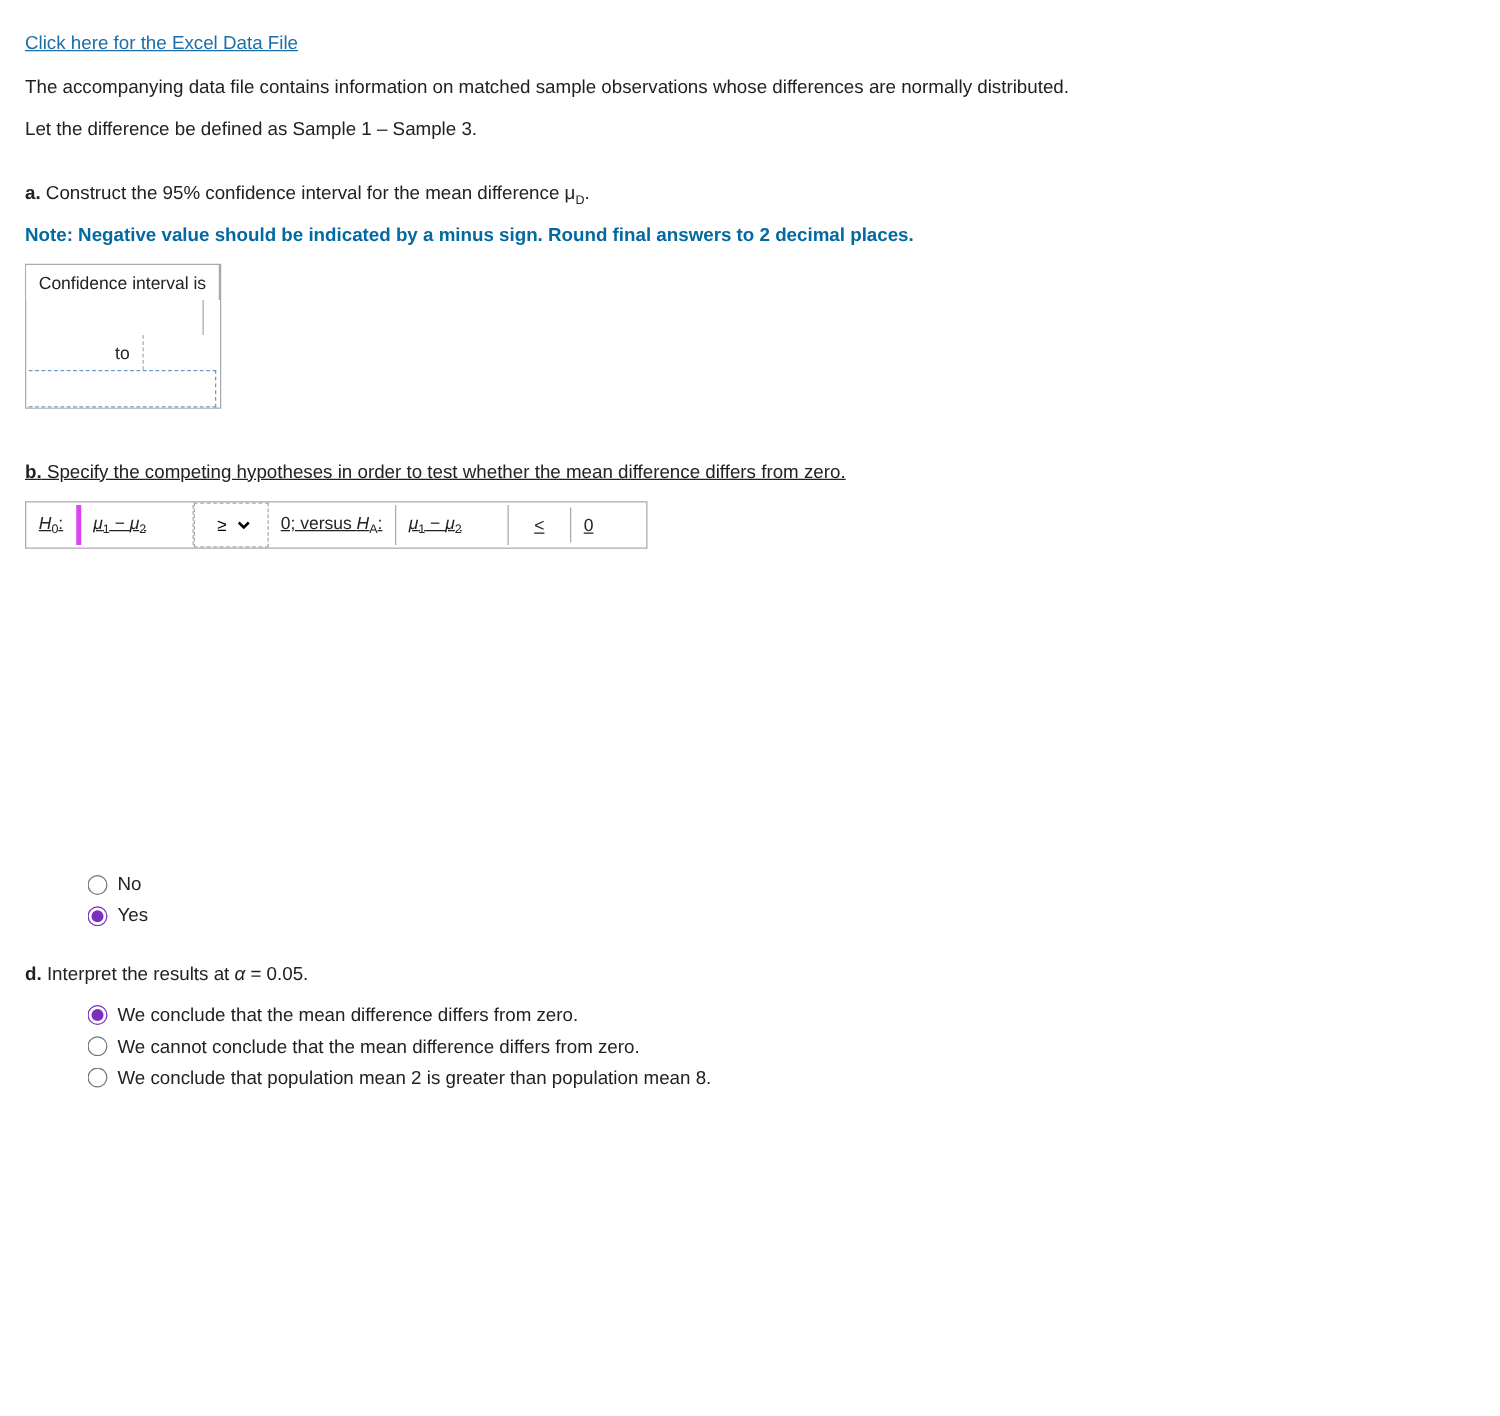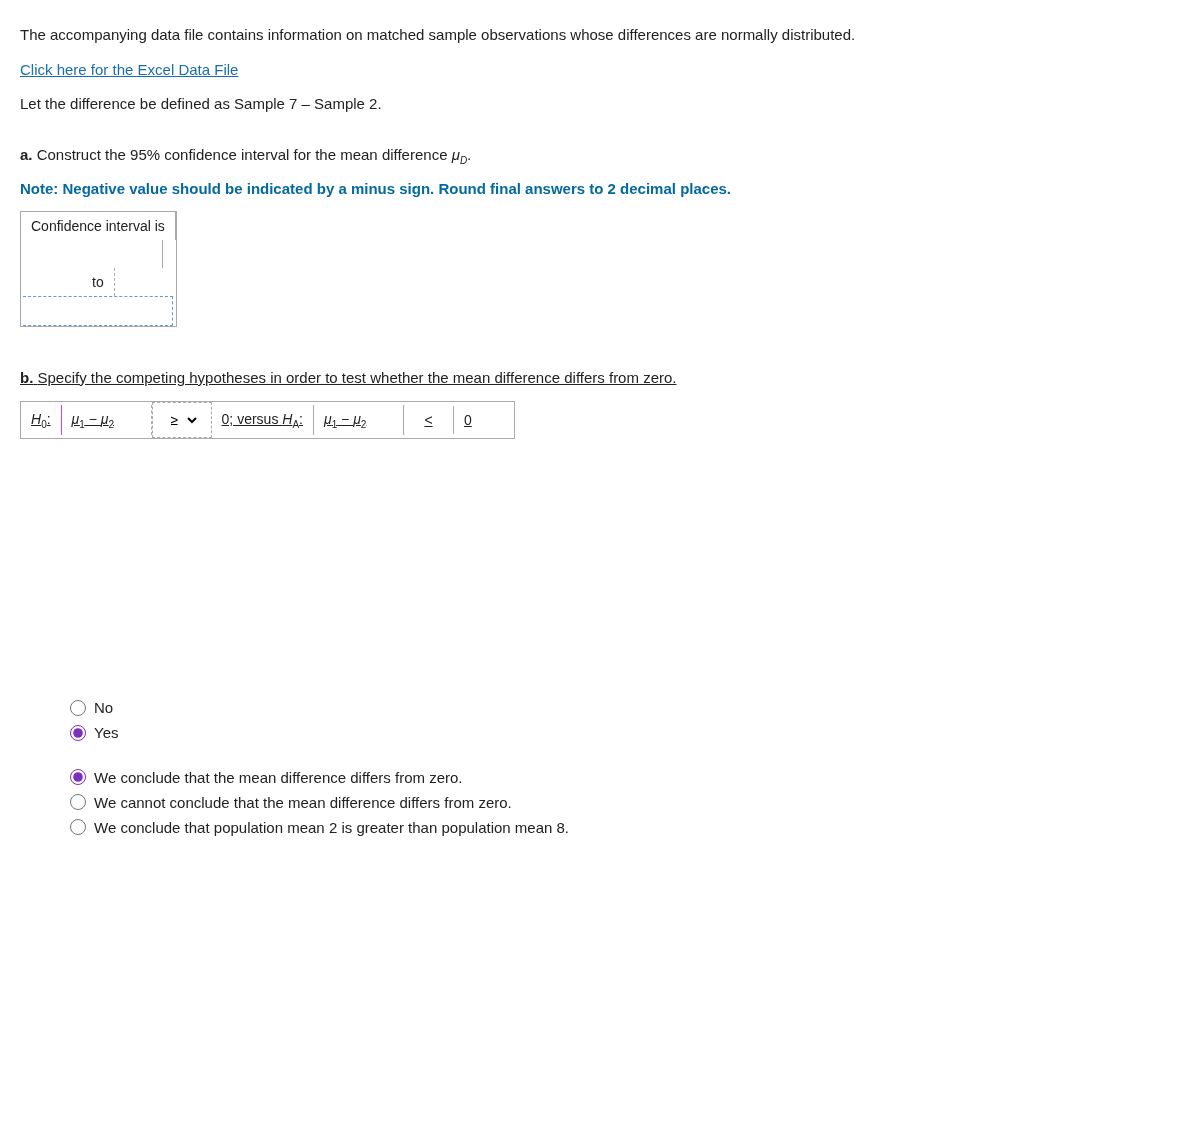--- a/index.html
+++ b/index.html
@@ -57,21 +57,21 @@
     .hyp-row {
       display: flex;
       align-items: center;
       border: 1px solid #aaa;
       width: fit-content;
       margin-top: 10px;
       font-size: 14px;
     }
     .hyp-cell {
       padding: 6px 10px;
-      border-right: 1px solid #d946ef;
+      border-right: 4px solid #d946ef;
     }
     .hyp-cell-dashed {
       padding: 6px 10px;
       border-right: 1px dashed #aaa;
       border-left: 1px dashed #aaa;
       min-width: 60px;
     }
     .hyp-select {
       border: none;
       outline: none;
@@ -100,31 +100,31 @@
       margin-left: 0;
     }
     .radio-item-sub input[type="radio"] {
       margin-right: 8px;
       width: 16px;
       height: 16px;
       accent-color: #7b2fbe;
     }
     .sub-section { margin-left: 50px; margin-top: 6px; }
     sub { font-size: 10px; }
-    .inline-math { font-style: italic; }
+    .inline-math { }
   </style>
 </head>
 <body>
 
 <div class="section">
+  <p>
+    <a>Click here for the Excel Data File</a>
+  </p>
   <p>The accompanying data file contains information on matched sample observations whose differences are normally distributed.</p>
-  <p>
-    <a>Click here for the Excel Data File</a>
-  </p>
-  <p>Let the difference be defined as Sample 7 – Sample 2.</p>
+  <p>Let the difference be defined as Sample 1 – Sample 3.</p>
 </div>
 
 <div class="section">
   <p>
     <span class="label-bold">a.</span>
     <span>Construct the 95% confidence interval for the mean difference</span>
     <span class="inline-math">μ<sub>D</sub></span><span>.</span>
   </p>
   <span class="red-note">Note: Negative value should be indicated by a minus sign. Round final answers to 2 decimal places.</span>
 
@@ -188,20 +188,26 @@
       <span>No</span>
     </label>
     <label class="radio-item">
       <input type="radio" name="part_c" value="yes" checked="" style="">
       <span>Yes</span>
     </label>
   </div>
 </div>
 
 <div class="section">
+  <p>
+    <span class="label-bold">d.</span>
+    <span>Interpret the results at</span>
+    <span> <i>α</i></span>
+    <span>= 0.05.</span>
+  </p>
   <div class="sub-section radio-group">
     <label class="radio-item-sub">
       <input type="radio" name="part_d" value="d1" checked="" style="">
       <span>We conclude that the mean difference differs from zero.</span>
     </label>
     <label class="radio-item-sub">
       <input type="radio" name="part_d" value="d2" style="">
       <span>We cannot conclude that the mean difference differs from zero.</span>
     </label>
     <label class="radio-item-sub">

